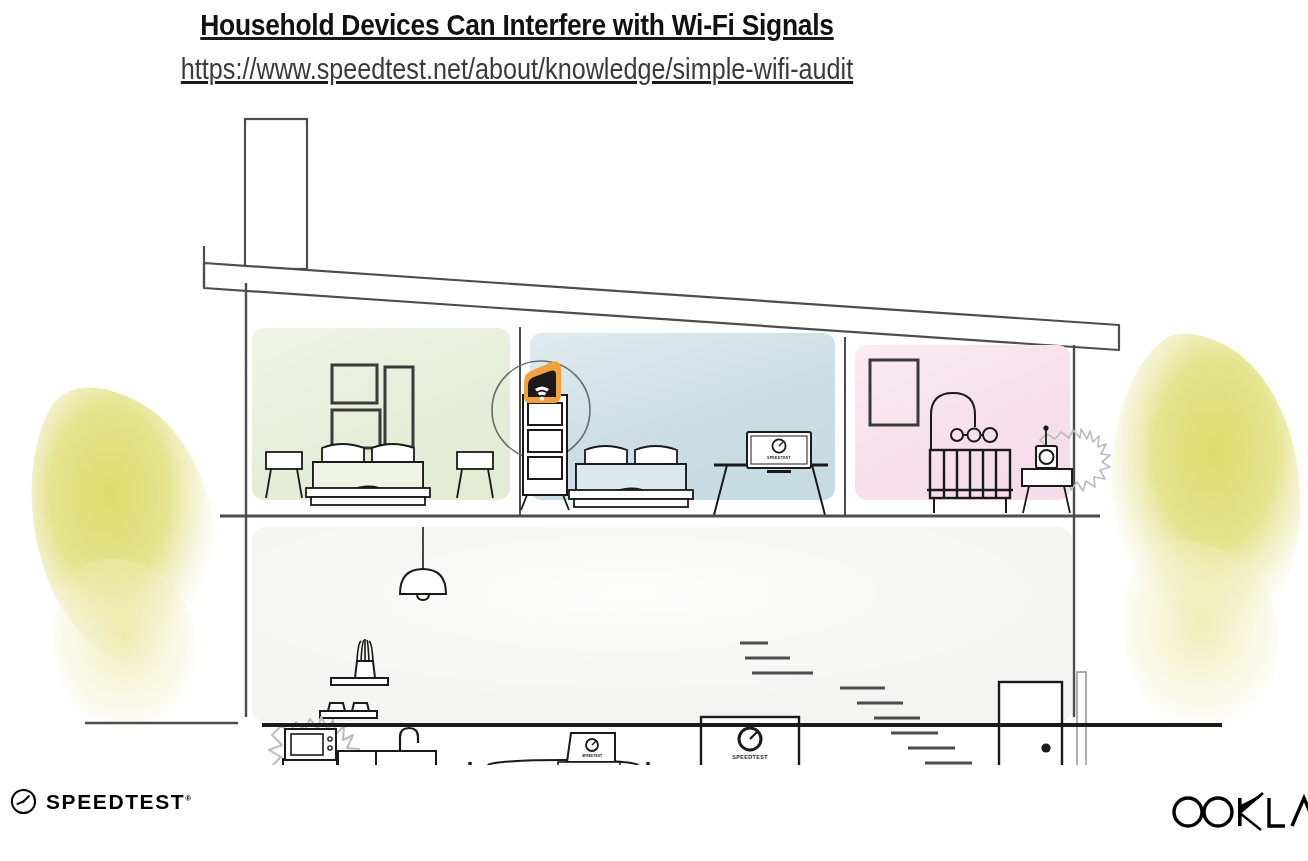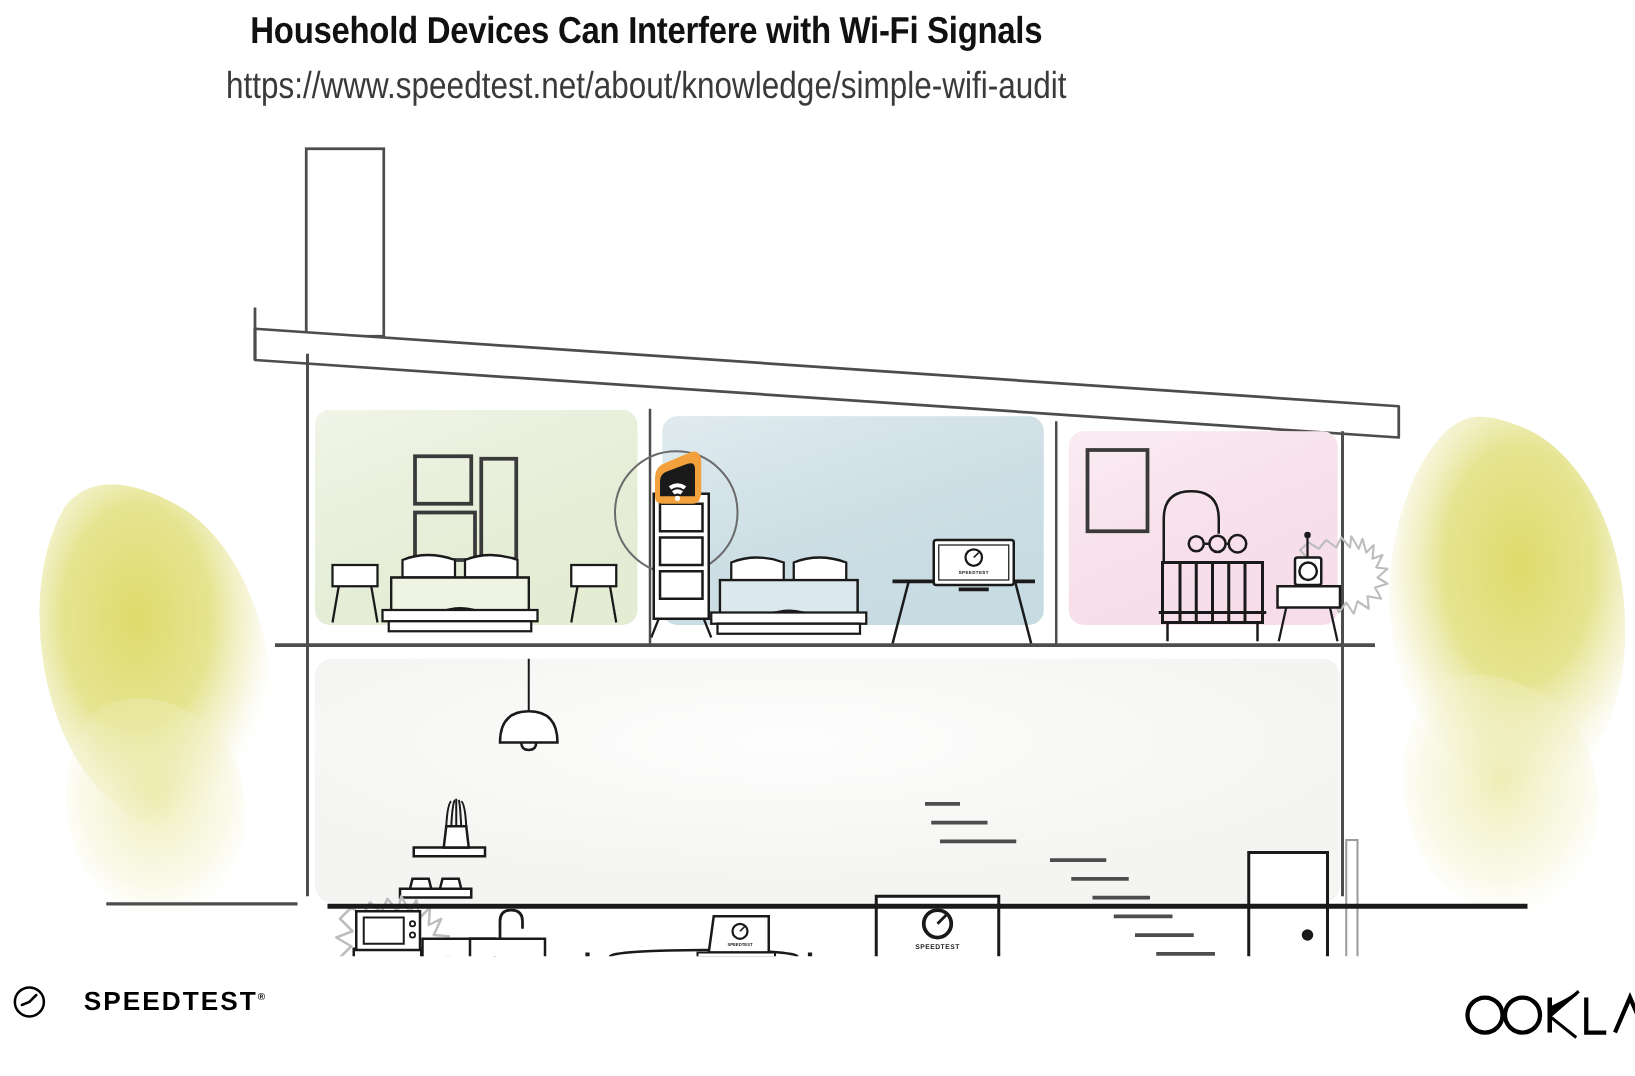--- a/index.html
+++ b/index.html
@@ -17,20 +17,21 @@
     color: #1a1a1a;
   }
 
   
   #header {
     position: absolute;
     top: 0; left: 0;
     width: 1034px;
     text-align: center;
     padding-top: 8px;
+    text-decoration: underline;
   }
   #page-title {
     font-family: "Liberation Sans Narrow", "Liberation Sans", sans-serif;
     font-size: 30px;
     font-weight: bold;
     letter-spacing: -0.3px;
     color: #111111;
     margin: 0;
     transform: scaleX(0.88);
   }
@@ -68,21 +69,20 @@
     display: flex;
     align-items: center;
     gap: 9px;
   }
   #speedtest-wordmark {
     font-family: "Liberation Sans", sans-serif;
     font-size: 21px;
     font-weight: bold;
     letter-spacing: 1.6px;
     color: #000000;
-    margin-left: 21px;
   }
   #speedtest-tm {
     font-size: 8px;
     vertical-align: super;
     letter-spacing: 0;
   }
   #ookla-logo {
     position: absolute;
     right: -8px;
     top: 24px;

